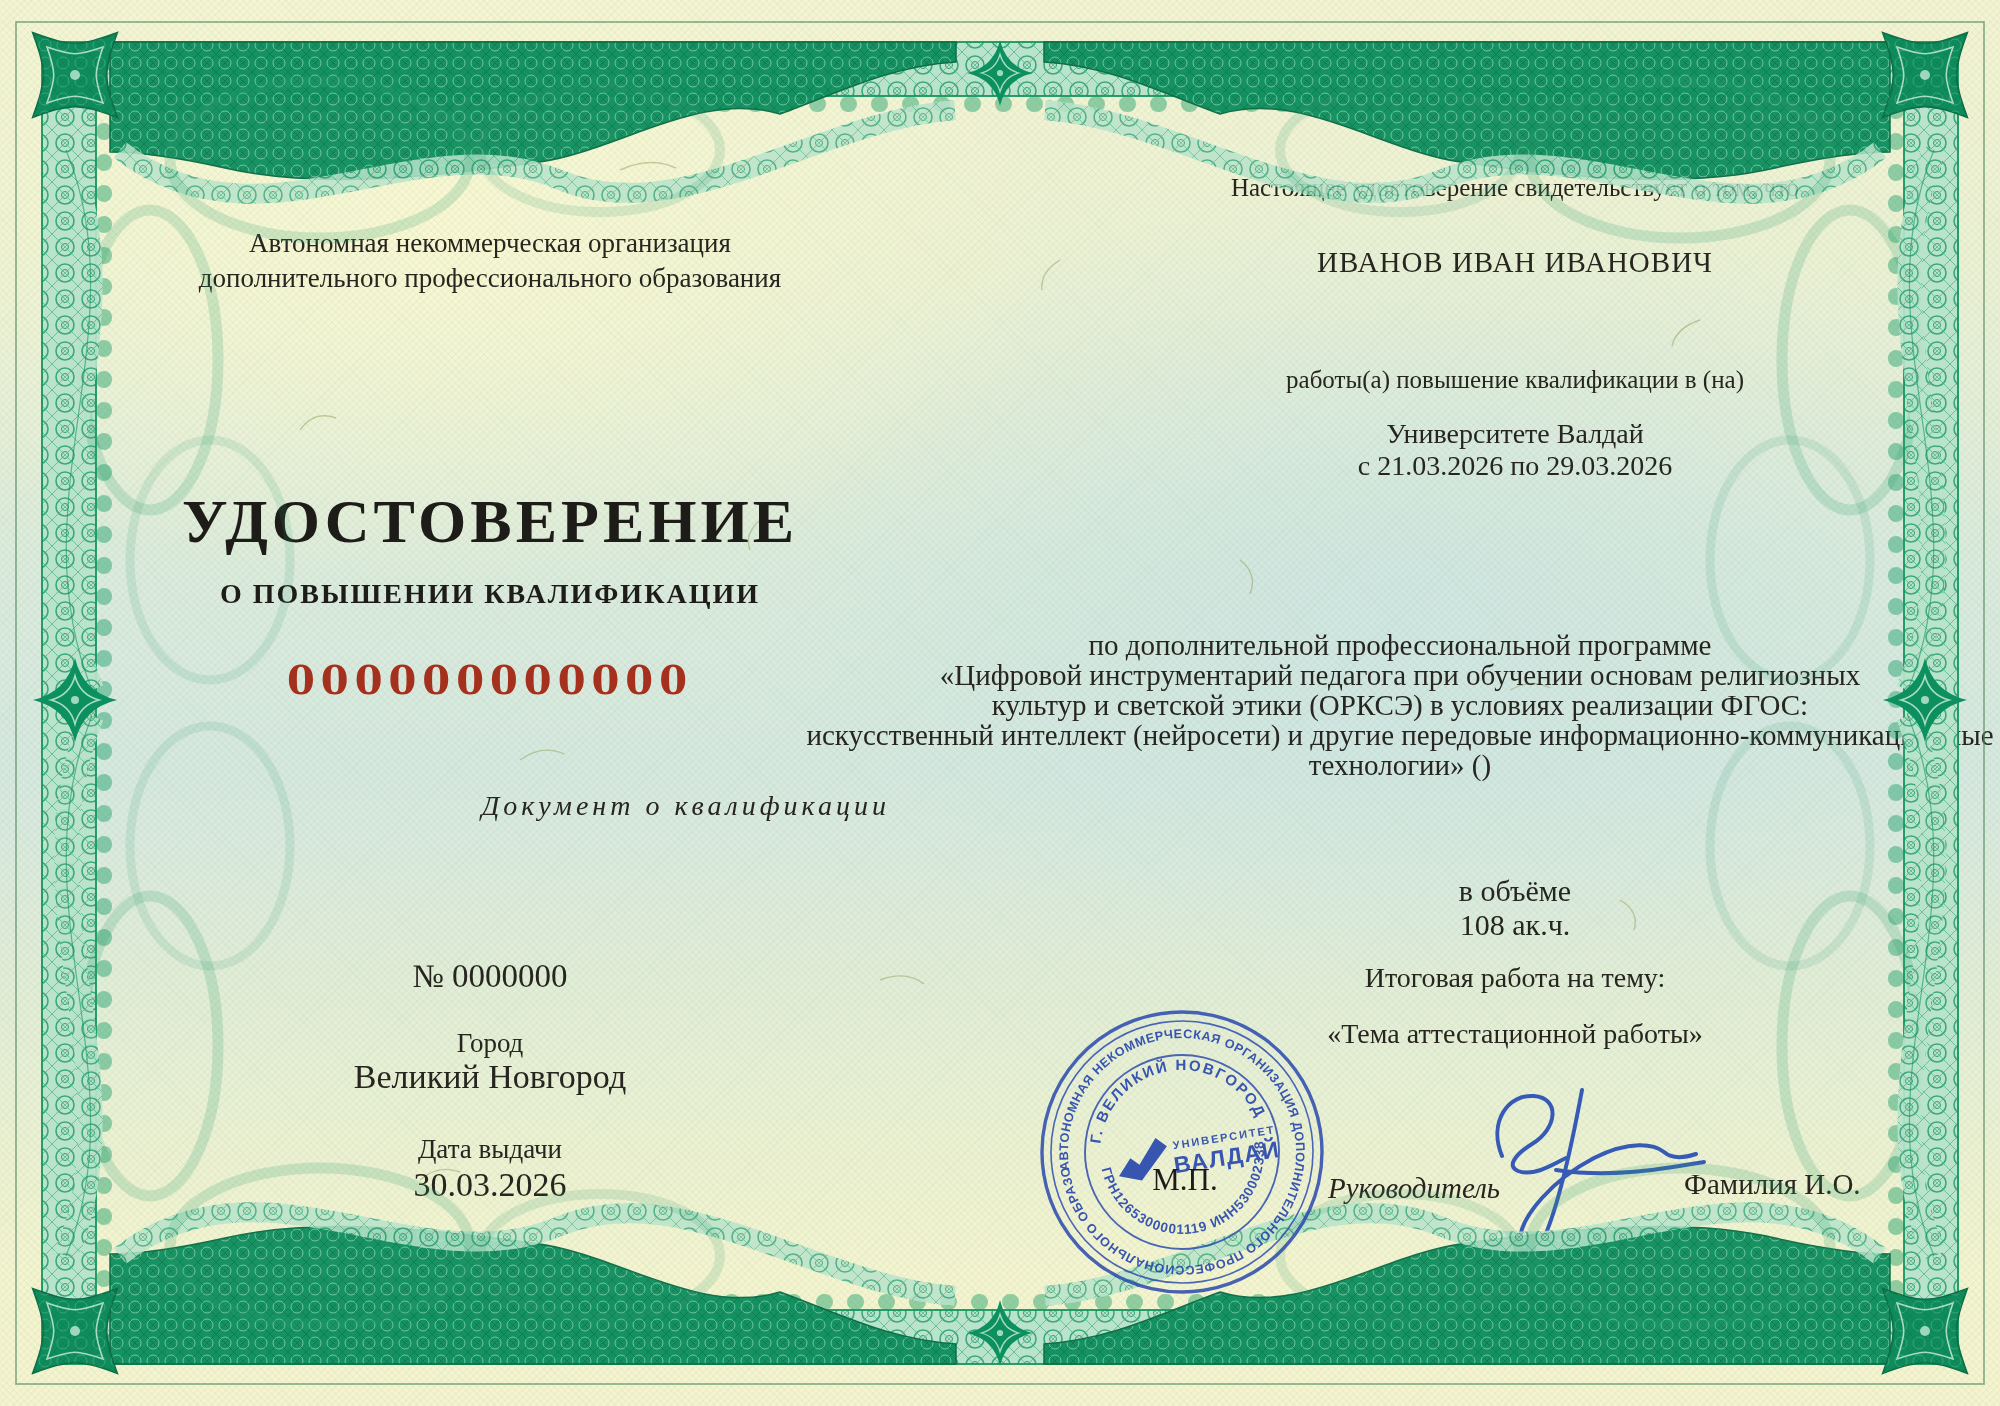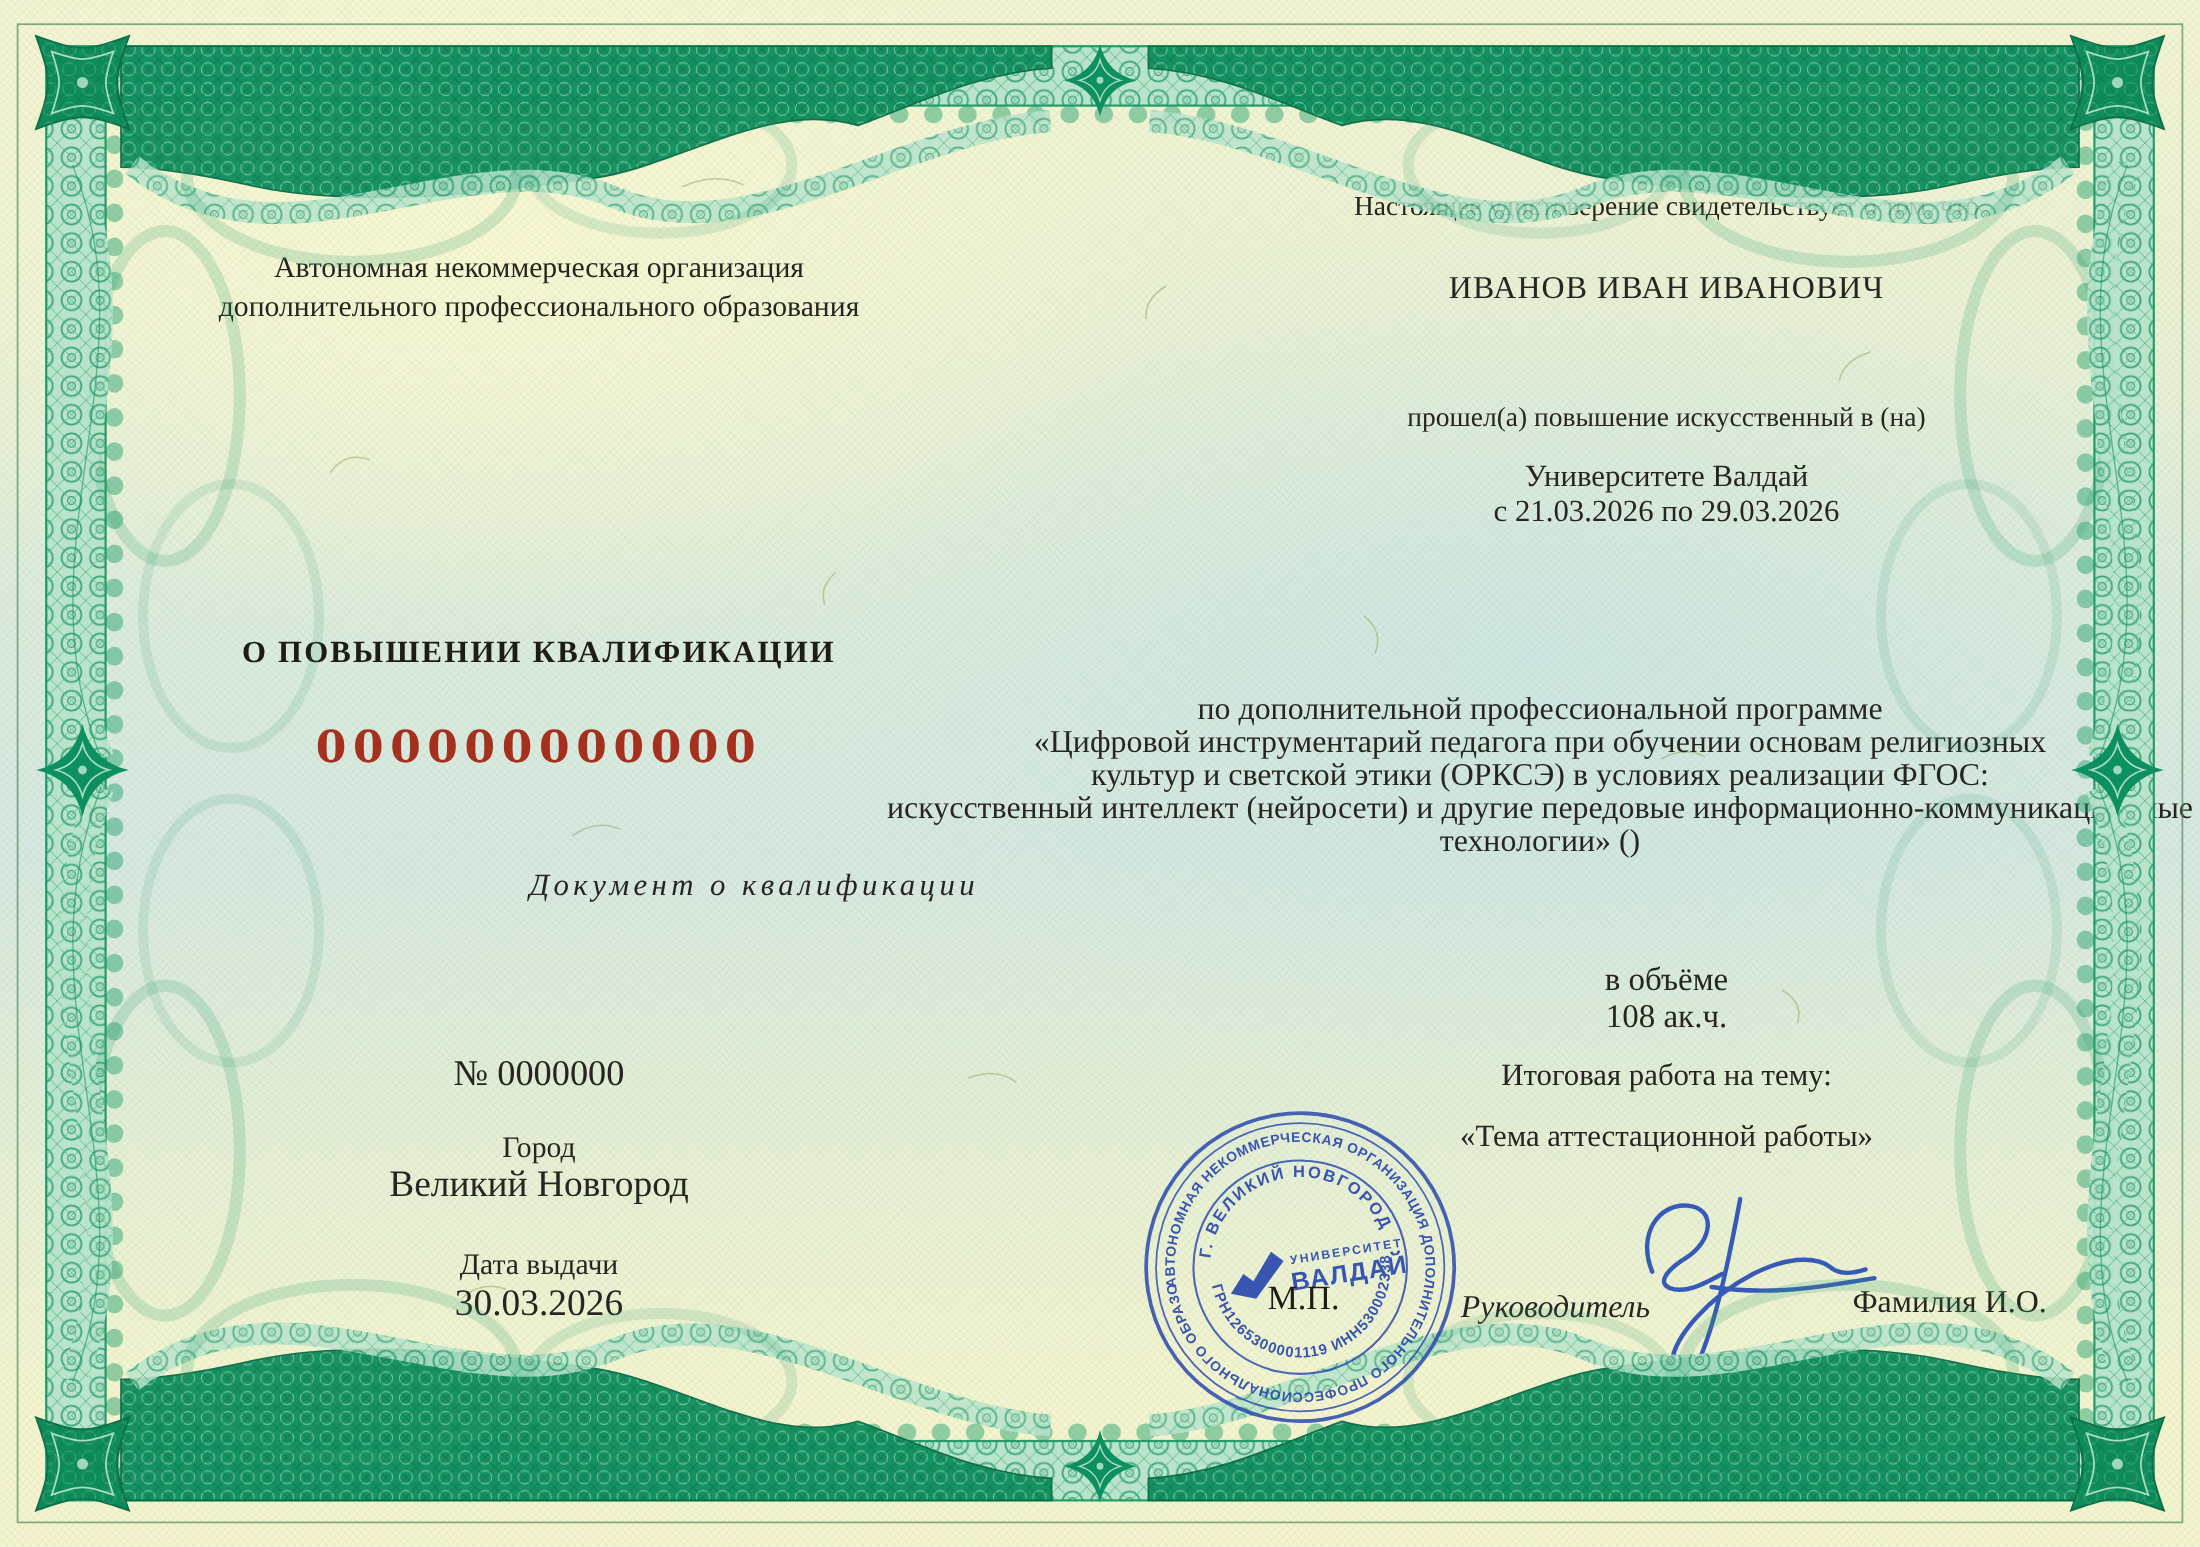--- a/index.html
+++ b/index.html
@@ -71,35 +71,36 @@
     </g>
   </svg>
 
   <div class="layer z2">
 
     <div class="abs ctr leftcol" style="top:226px">
       <div class="org-line">Автономная некоммерческая организация</div>
       <div class="org-line">дополнительного профессионального образования</div>
     </div>
 
+    <div class="abs ctr leftcol doc-title" style="top:486px">УДОСТОВЕРЕНИЕ</div>
     <div class="abs ctr leftcol doc-subtitle" style="top:578px">О ПОВЫШЕНИИ КВАЛИФИКАЦИИ</div>
     <div class="abs ctr leftcol blank-number" style="top:656px">000000000000</div>
     <div class="abs ctr leftcol doc-kind" style="top:790px">Документ о квалификации</div>
 
     <div class="abs ctr leftcol value-md" style="top:958px">№ 0000000</div>
 
     <div class="abs ctr leftcol label-sm" style="top:1028px">Город</div>
     <div class="abs ctr leftcol value-lg" style="top:1058px">Великий Новгород</div>
 
     <div class="abs ctr leftcol label-sm" style="top:1134px">Дата выдачи</div>
     <div class="abs ctr leftcol value-lg" style="top:1166px">30.03.2026</div>
 
     <div class="abs ctr rightcol statement" style="top:174px">Настоящее удостоверение свидетельствует о том, что</div>
     <div class="abs ctr rightcol holder" style="top:246px">ИВАНОВ ИВАН ИВАНОВИЧ</div>
-    <div class="abs ctr rightcol plain-25" style="top:366px">прошел(а) повышение искусственный в (на)</div>
+    <div class="abs ctr rightcol plain-25" style="top:366px">работы(а) повышение квалификации в (на)</div>
     <div class="abs ctr rightcol plain-28" style="top:418px">Университете Валдай</div>
     <div class="abs ctr rightcol plain-28" style="top:450px">с 21.03.2026 по 29.03.2026</div>
 
     <div class="abs ctr progcol prog" style="top:630px">
       <div class="nowrap">по дополнительной профессиональной программе</div>
       <div class="nowrap">«Цифровой инструментарий педагога при обучении основам религиозных</div>
       <div class="nowrap">культур и светской этики (ОРКСЭ) в условиях реализации ФГОС:</div>
       <div class="nowrap">искусственный интеллект (нейросети) и другие передовые информационно-коммуникационные</div>
       <div class="nowrap">технологии» ()</div>
     </div>

